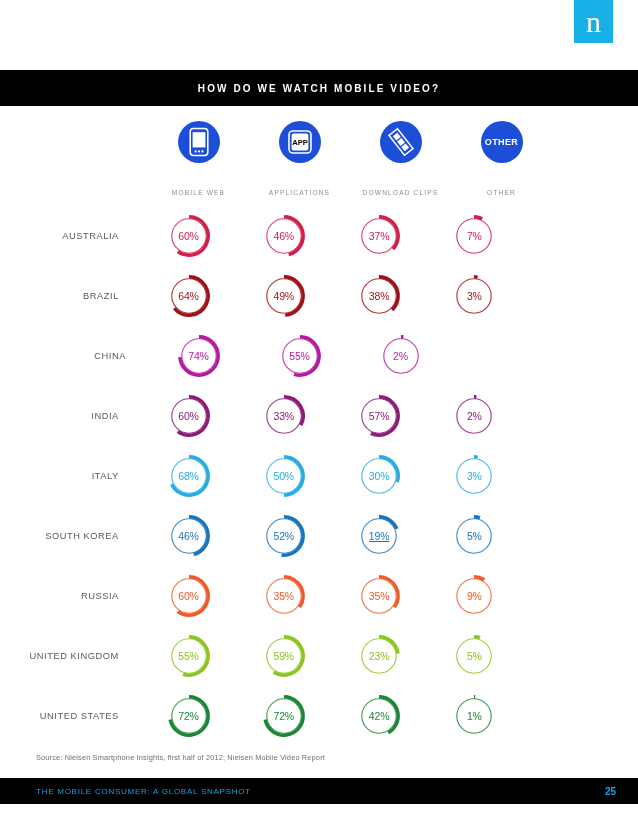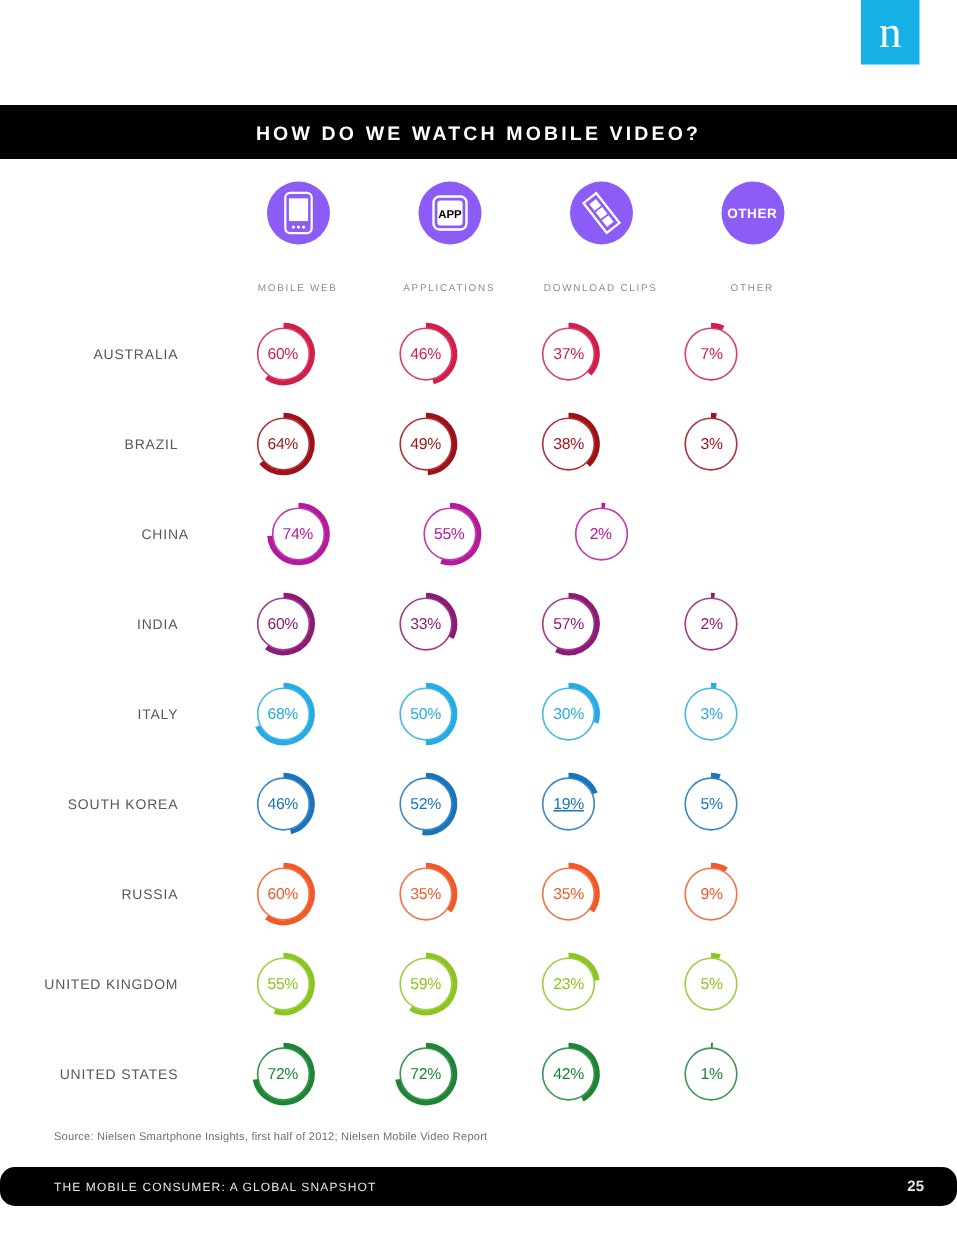--- a/index.html
+++ b/index.html
@@ -38,21 +38,21 @@
   
   .title-bar {
     height: 36px;
     background: #010101;
     color: #ffffff;
     display: flex;
     align-items: center;
     justify-content: center;
   }
   .title-bar .title-text {
-    font-size: 13px;
+    font-size: 10px;
     font-weight: bold;
     letter-spacing: 2.1px;
   }
 
   
   .chart-area {
     position: relative;
     padding: 0;
     background: #ffffff;
     height: 672px;
@@ -80,21 +80,21 @@
     align-items: center;
     justify-content: center;
   }
 
   
   .icon-row { height: 72px; }
   .icon-circle {
     width: 42px;
     height: 42px;
     border-radius: 50%;
-    background: #8b5cf6;
+    background: #1d4ed8;
     display: flex;
     align-items: center;
     justify-content: center;
     position: relative;
   }
   .icon-circle svg { display: block; }
   .icon-other-text {
     color: #ffffff;
     font-size: 9px;
     font-weight: bold;
@@ -139,27 +139,26 @@
     bottom: 16px;
     font-size: 7.4px;
     color: #6e6e70;
     letter-spacing: 0.15px;
   }
 
   
   .footer-bar {
     height: 26px;
     background: #010101;
-    color: #e5e5e5;
+    color: #0ea5e9;
     display: flex;
     align-items: center;
     justify-content: space-between;
     padding: 0 22px 0 36px;
     box-sizing: border-box;
-    border-radius: 10px;
   }
   .footer-bar .footer-text {
     font-size: 8px;
     letter-spacing: 0.75px;
   }
   .footer-bar .page-num {
     font-size: 10px;
     font-weight: bold;
   }
 </style>

